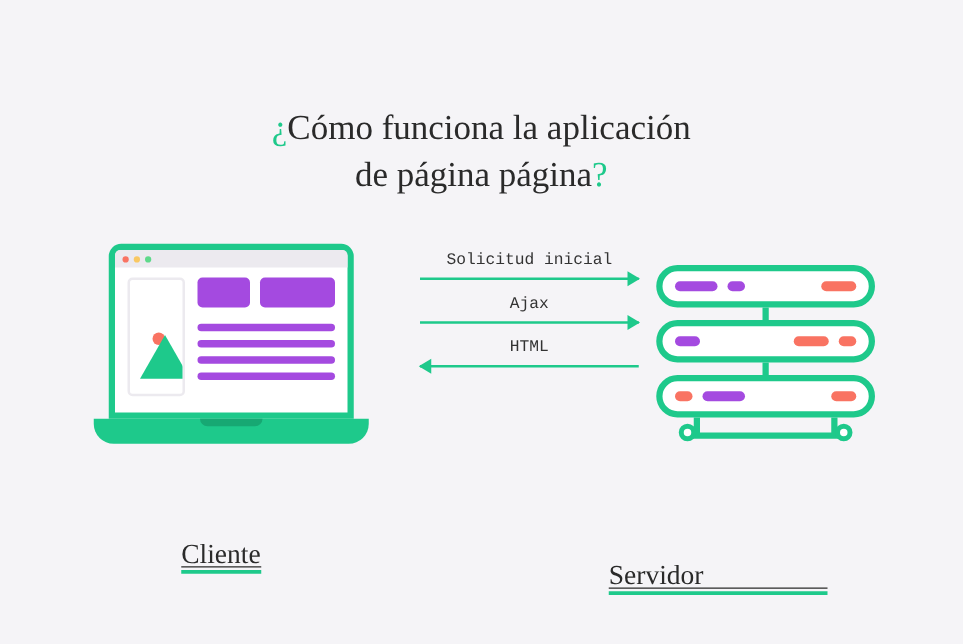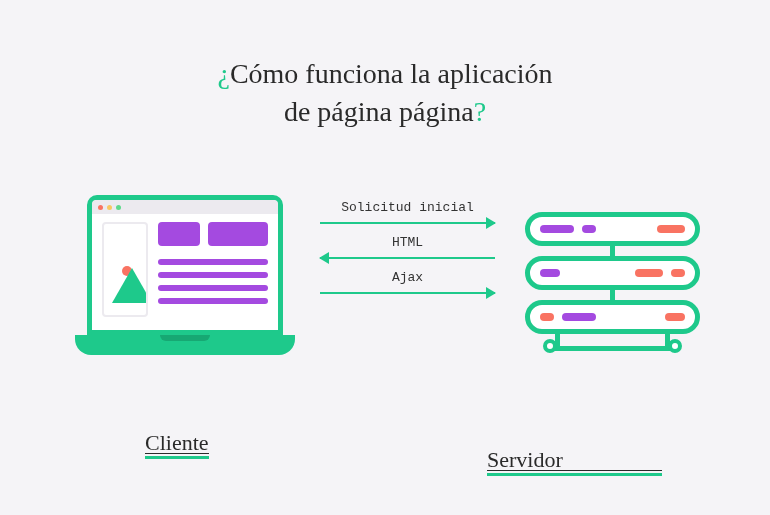--- a/index.html
+++ b/index.html
@@ -6,21 +6,21 @@
   body {
     width: 770px;
     height: 515px;
     background: #f5f4f7;
     font-family: Georgia, 'Times New Roman', serif;
     position: relative;
     overflow: hidden;
   }
   .title {
     text-align: center;
-    padding-top: 55px;
+    padding-top: 84px;
     font-size: 28px;
     color: #2a2a2a;
     line-height: 1.35;
   }
   .title .q { color: #1ec98b; }
   .diagram {
     position: absolute;
     top: 195px;
     left: 0;
     width: 100%;
@@ -176,21 +176,21 @@
     border: 4px solid #1ec98b;
     border-radius: 50%;
     background: #fff;
     top: 5px;
   }
   .stand .foot.l { left: 18px; }
   .stand .foot.r { right: 18px; }
 
   .arrows {
     position: absolute;
-    left: 320px;
+    left: 336px;
     top: 5px;
     width: 175px;
     font-family: 'Courier New', monospace;
     font-size: 13px;
     color: #333;
   }
   .arrow-row {
     display: flex;
     flex-direction: column;
     align-items: center;
@@ -286,29 +286,29 @@
 
   <div class="arrows">
     <div class="arrow-row">
       <span class="lbl">Solicitud inicial</span>
       <div class="arrow-line r">
           <div class="shaft"></div>
           <div class="head"></div>
         </div>
     </div>
     <div class="arrow-row">
+      <span class="lbl">Ajax</span>
+      <div class="arrow-line r">
+          <div class="shaft"></div>
+          <div class="head"></div>
+        </div>
+    </div>
+    <div class="arrow-row">
       <span class="lbl">HTML</span>
       <div class="arrow-line l">
-          <div class="shaft"></div>
-          <div class="head"></div>
-        </div>
-    </div>
-    <div class="arrow-row">
-      <span class="lbl">Ajax</span>
-      <div class="arrow-line r">
           <div class="shaft"></div>
           <div class="head"></div>
         </div>
     </div>
   </div>
 
   <div class="server">
     <div class="rack">
       <span class="slot s1 purple"></span>
       <span class="slot s3 purple"></span>

